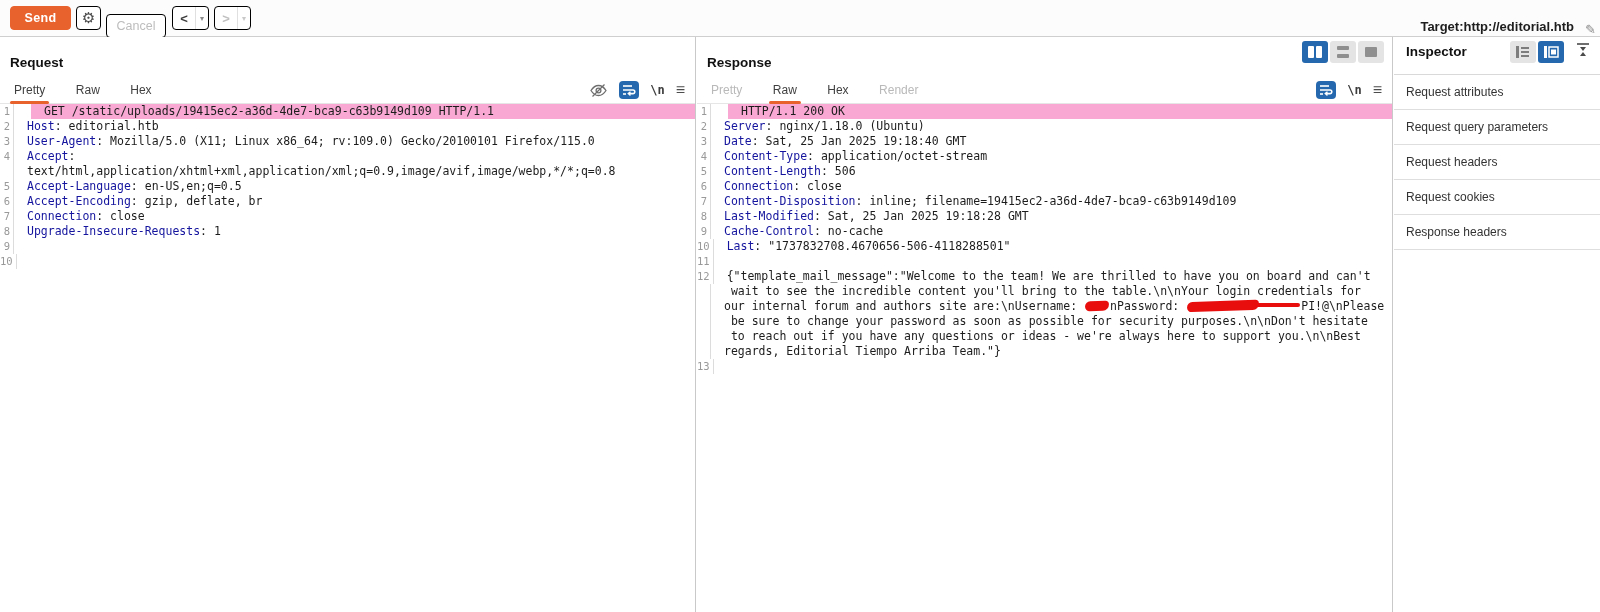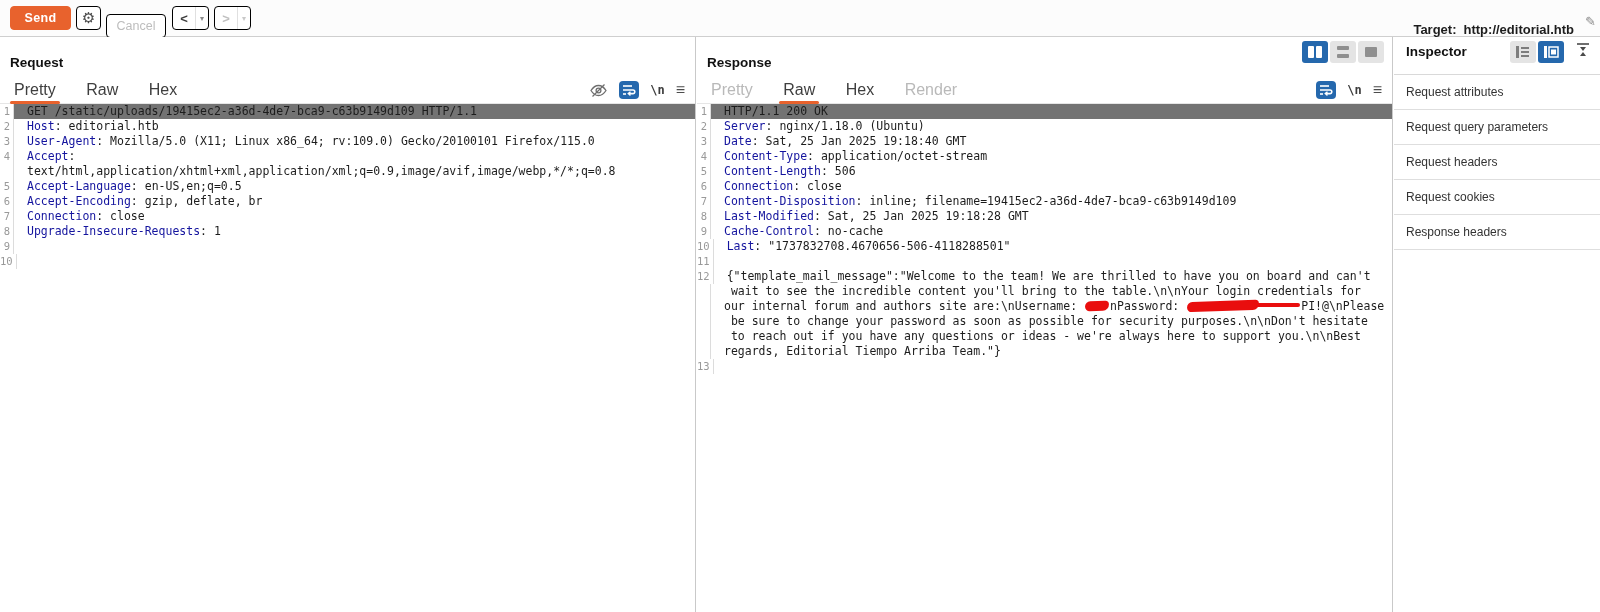--- a/index.html
+++ b/index.html
@@ -12,31 +12,31 @@
   .btn-send { left:10px; width:61px; background:#e8622d; border-color:#e8622d; color:#fff; font-weight:bold; letter-spacing:.3px; }
   .btn-gear { left:76px; width:25px; color:#4a4a4a; font-size:15px; }
   .btn-cancel { left:106px; width:60px; color:#bdbdbd;margin-top:8px; }
   .btn-split { display:flex; align-items:stretch; padding:0; }
   .btn-back { left:172px; width:37px; }
   .btn-fwd  { left:214px; width:37px; }
   .split-main { flex:1; display:flex; align-items:center; justify-content:center; font-size:13px; font-weight:bold; color:#3d3d3d; }
   .split-main.dim { color:#c0c0c0; }
   .split-caret { width:13px; display:flex; align-items:center; justify-content:center; border-left:1px solid #e0e0e0; font-size:8px; color:#8a8a8a; }
   .split-caret.dim { color:#c9c9c9; }
-  .target-wrap { position:absolute; right:26px; top:0; height:37px; display:flex; align-items:flex-end; gap:7px; }
+  .target-wrap { position:absolute; right:26px; top:8px; height:37px; display:flex; align-items:center; }
   .target-text { font-size:13px; font-weight:bold; color:#1d1d1d; white-space:nowrap; }
   .pencil { color:#8a8a8a; font-size:13px; position:absolute; right:-22px; top:14px; }
 
   
   .panel { position:absolute; top:37px; bottom:0; background:#fff; }
   .panel-request  { left:0;    width:696px;  border-right:1px solid #c9c9c9; }
   .panel-response { left:697px; width:696px; border-right:1px solid #c9c9c9; }
   .panel-title { position:absolute; top:18px; left:10px; font-size:13.5px; font-weight:bold; color:#111; }
   .tabrow { position:absolute; top:42px; left:0; right:0; height:25px; border-bottom:1px solid #e6e6e6; padding-left:10px; }
-  .tab { display:inline-block; position:relative; height:25px; line-height:22px; padding:0 4px; margin-right:18px; font-size:16px; color:#3f3f3f; cursor:pointer; }
+  .tab { display:inline-block; position:relative; height:25px; line-height:22px; padding:0 4px; margin-right:18px; font-size:12px; color:#3f3f3f; cursor:pointer; }
   .tab.selected::after { content:""; position:absolute; left:0; right:0; bottom:0; height:3px; border-radius:2px; background:#e8622d; }
   .tab.dim { color:#b9b9b9; }
   .panel-icons { position:absolute; right:10px; top:44px; display:flex; align-items:center; gap:11px; }
   .icon-btn { cursor:pointer; display:flex; align-items:center; justify-content:center; }
   .nl-label { font-family:"DejaVu Sans Mono", monospace; font-size:12px; font-weight:bold; color:#3c3c3c; }
   .menu-glyph { font-size:16px; color:#4c4c4c; }
 
   
   .layout-btns { position:absolute; top:4px; right:8px; display:flex; gap:2px; }
   .seg-btn { width:26px; height:22px; border-radius:3px; background:#e4e4e4; display:flex; align-items:center; justify-content:center; gap:2px; cursor:pointer; }
@@ -44,21 +44,21 @@
   .seg-cols span { width:6px; height:12px; background:#fff; border-radius:1px; display:block; }
   .seg-rows { flex-direction:column; }
   .seg-rows span { width:12px; height:4px; background:#8f8f8f; border-radius:1px; display:block; }
   .seg-single span { width:12px; height:10px; background:#8f8f8f; border-radius:1px; display:block; }
 
   
   .code-area { position:absolute; top:67px; left:0; right:0; bottom:0; overflow:hidden; }
   .code-row { display:flex; height:15px; line-height:15px; font-family:"DejaVu Sans Mono","Liberation Mono",monospace; font-size:11.5px; white-space:pre; color:#1c1c1c; }
   .ln { flex:0 0 14px; text-align:right; padding-right:3px; border-right:1px solid #dcdcdc; color:#999; font-size:10.5px; background:#fff; }
   .code-text { flex:1; padding-left:13px; }
-  .code-row.hl .code-text { background:#737373; }
+  .code-row.hl .code-text { background:#f9a8d4;margin-left:17px; }
   .hdr { color:#14149e; }
   .redact { display:inline-block; height:10px; background:#e90e0e; border-radius:6px 4px 7px 5px; vertical-align:-1px; transform:rotate(-2deg); margin:0 1px; }
   .redact-strike { display:inline-block; height:4px; background:#e90e0e; border-radius:2px; vertical-align:3px; margin-left:-6px; margin-right:1px; }
 
   
   .inspector { position:absolute; top:37px; left:1394px; right:0; bottom:0; background:#fff; }
   .inspector-header { height:38px; border-bottom:1px solid #d9d9d9; display:flex; align-items:center; padding:0 10px 8px 12px; gap:8px; }
   .inspector-title { font-size:13.5px; font-weight:bold; color:#111; flex:1; }
   .insp-seg { display:flex; gap:2px; }
   .insp-collapse { margin-left:4px; cursor:pointer; }

